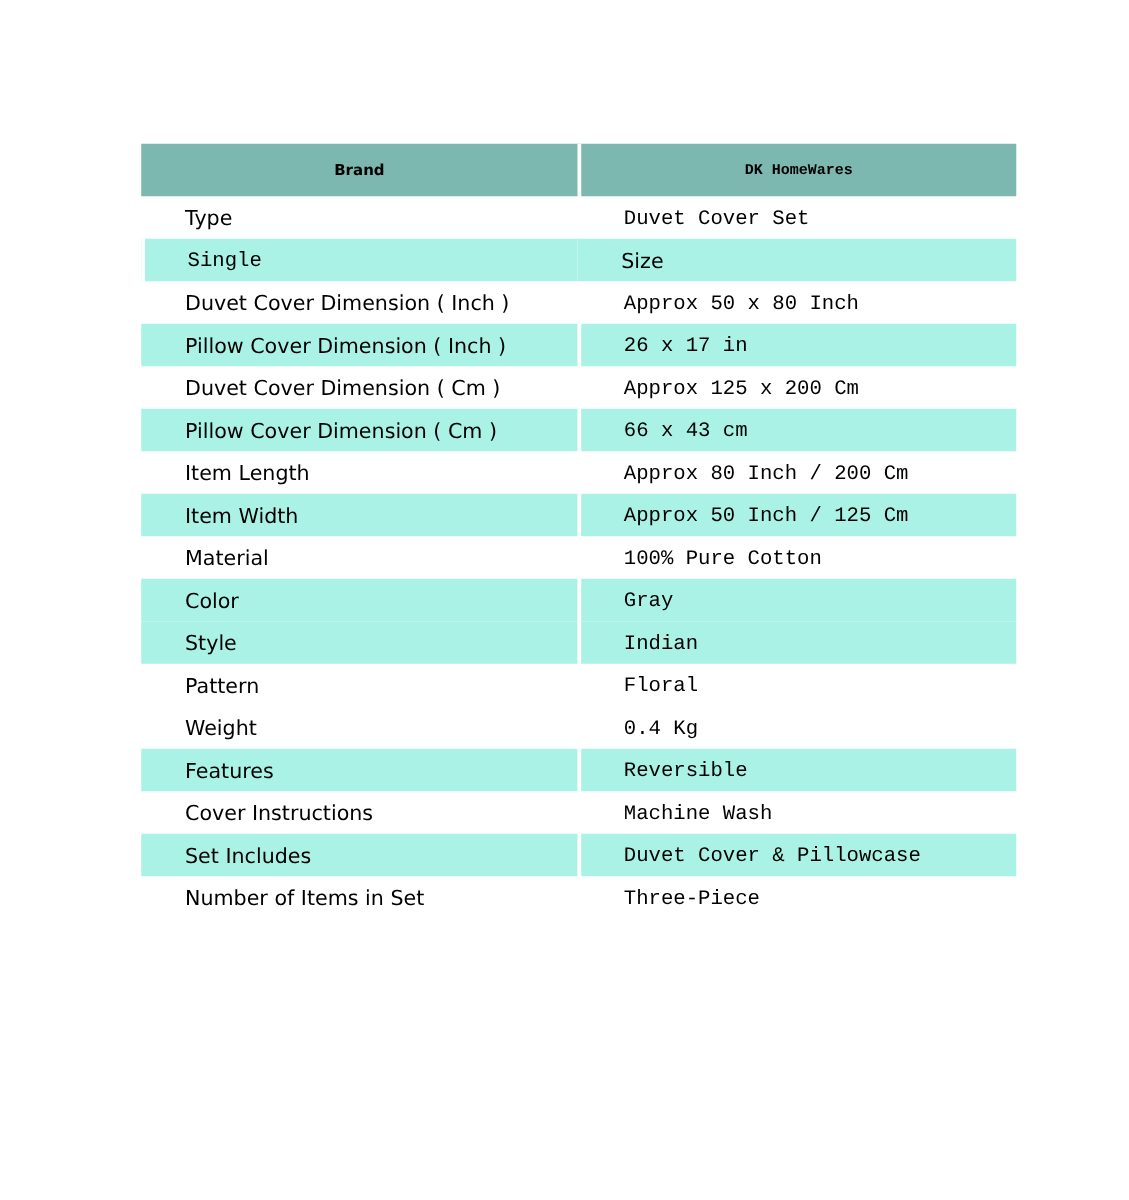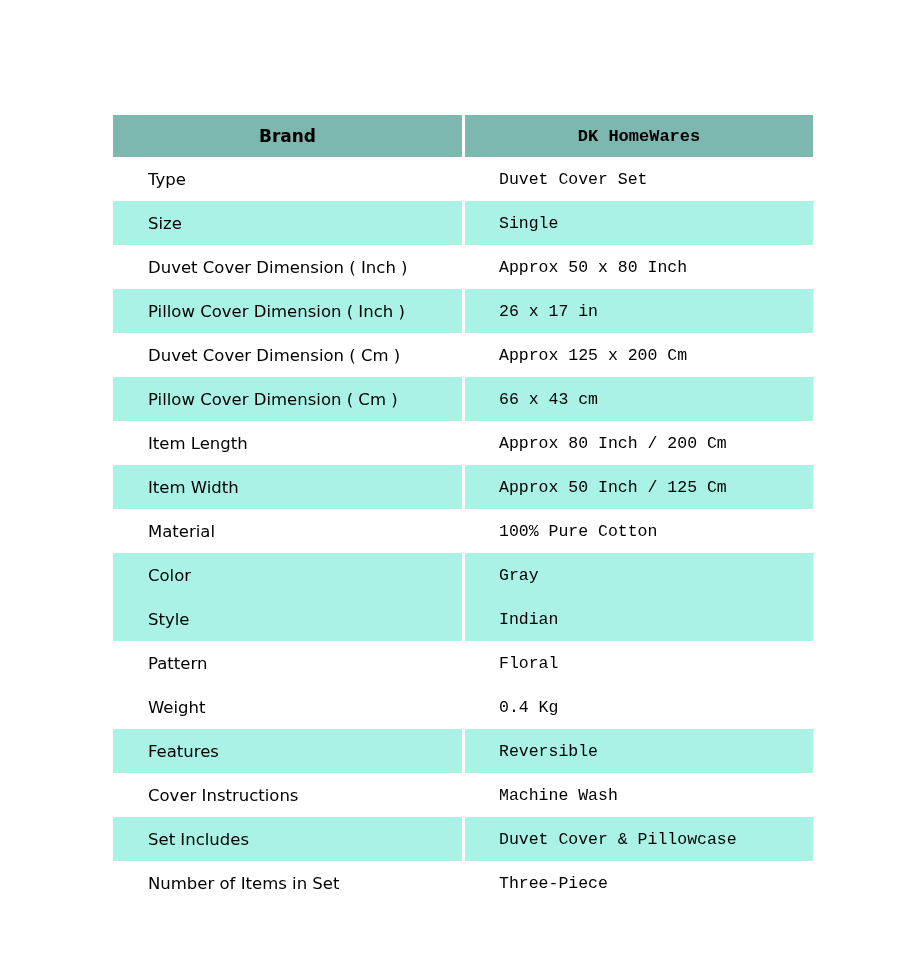--- a/index.html
+++ b/index.html
@@ -26,21 +26,21 @@
     grid-template-columns: 349px 351px;
     width: 100%;
   }
 
   .trow.header-row {
     height: 42px;
     background: var(--header-bg);
   }
 
   .trow.data-row {
-    height: 44px;
+    height: 34px;
   }
 
   .trow.data-row.alt .cell {
     background: var(--alt-bg);
   }
 
   .cell {
     display: flex;
     align-items: center;
     font-size: 16.5px;
@@ -52,43 +52,43 @@
   .cell.col2 {
     border-left: 3px solid #ffffff;
     padding-left: 34px;
     font-family: Liberation Mono, monospace;
   }
 
   .header-row .cell {
     justify-content: center;
     padding-left: 0;
     font-weight: bold;
-    font-size: 17px;
+    font-size: 12px;
   }
 
   .header-row .cell.col2 {
     padding-left: 0;
   }
 </style>
 </head>
 <body>
 
 <div class="spec-table" style="--header-bg: #7cb7b0; --alt-bg: #a9f2e5;">
   <div class="trow header-row">
     <div class="cell col1">Brand</div>
     <div class="cell col2">DK HomeWares</div>
   </div>
   <div id="rows-container">
       <div class="trow data-row">
         <div class="cell col1">Type</div>
         <div class="cell col2">Duvet Cover Set</div>
       </div>
       <div class="trow data-row alt">
+        <div class="cell col2">Single</div>
         <div class="cell col1">Size</div>
-        <div class="cell col2">Single</div>
       </div>
       <div class="trow data-row">
         <div class="cell col1">Duvet Cover Dimension ( Inch )</div>
         <div class="cell col2">Approx 50 x 80 Inch</div>
       </div>
       <div class="trow data-row alt">
         <div class="cell col1">Pillow Cover Dimension ( Inch )</div>
         <div class="cell col2">26 x 17 in</div>
       </div>
       <div class="trow data-row">

